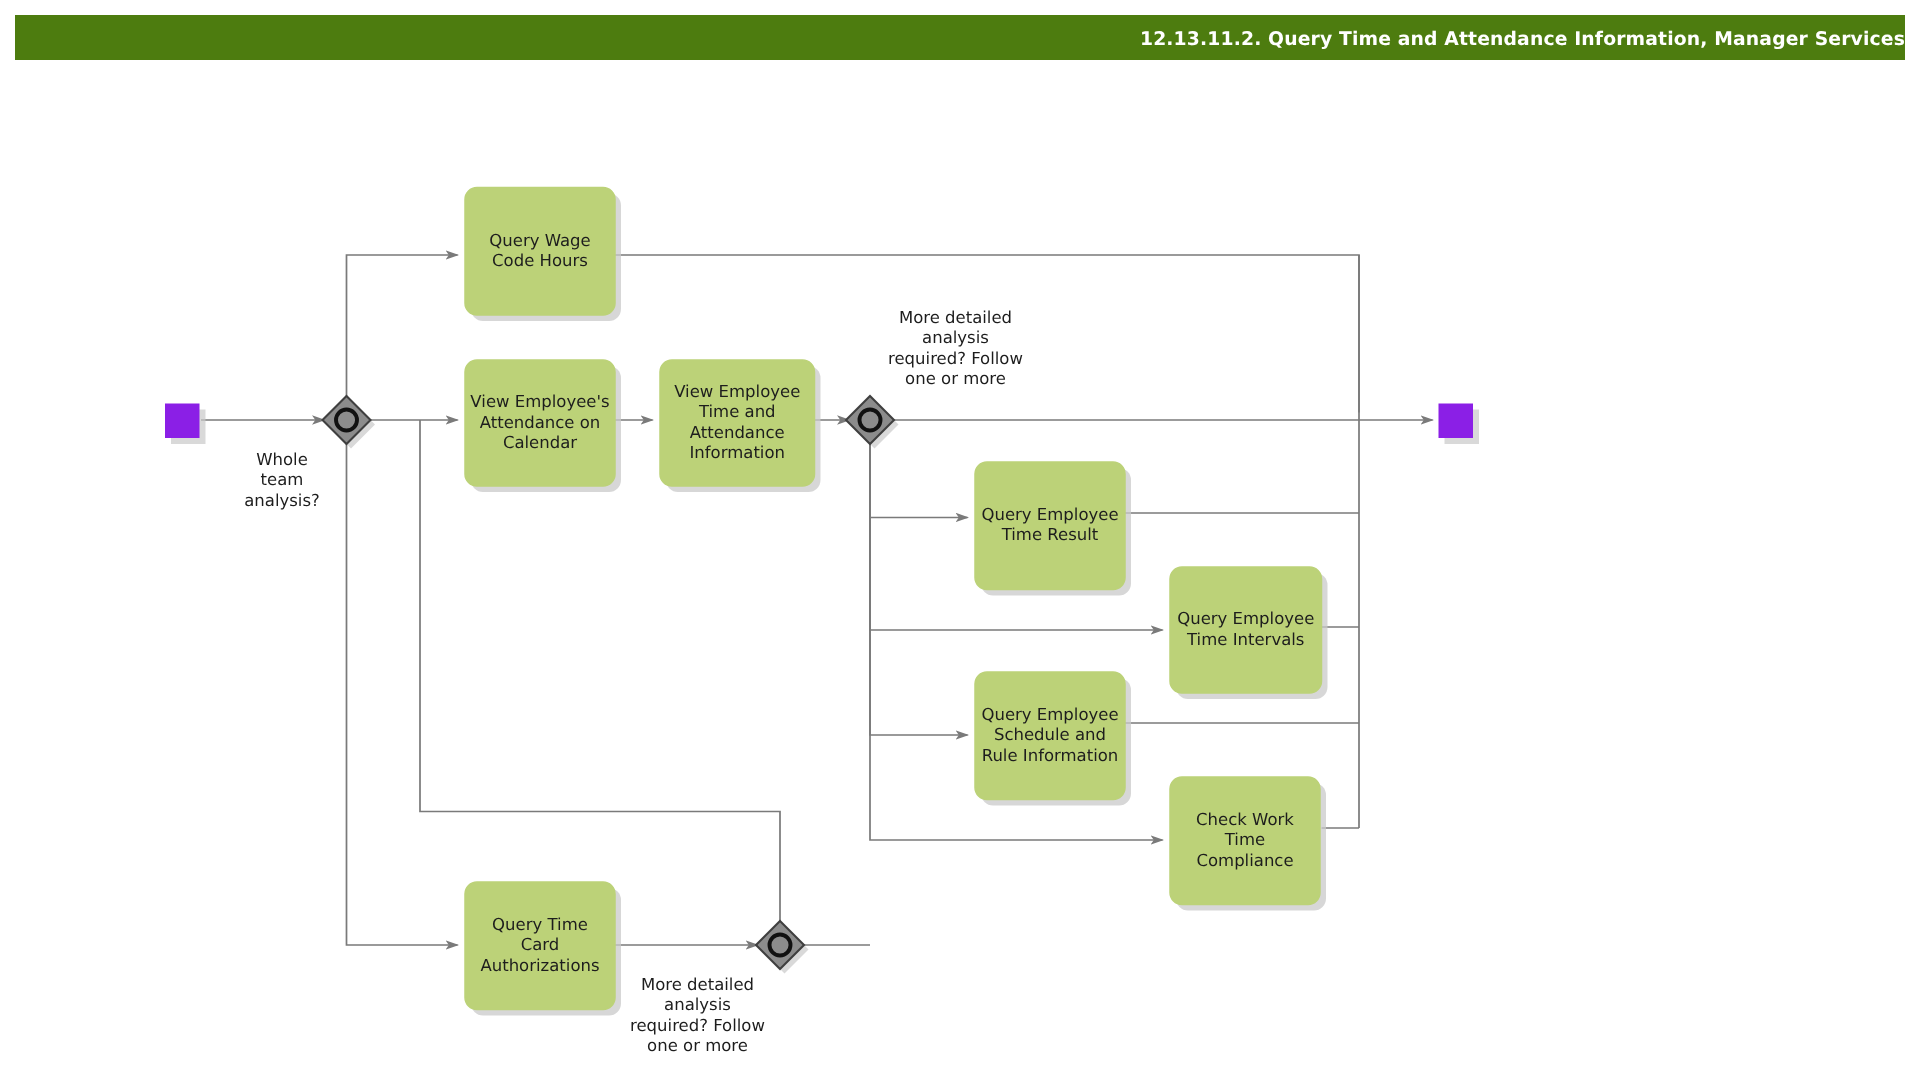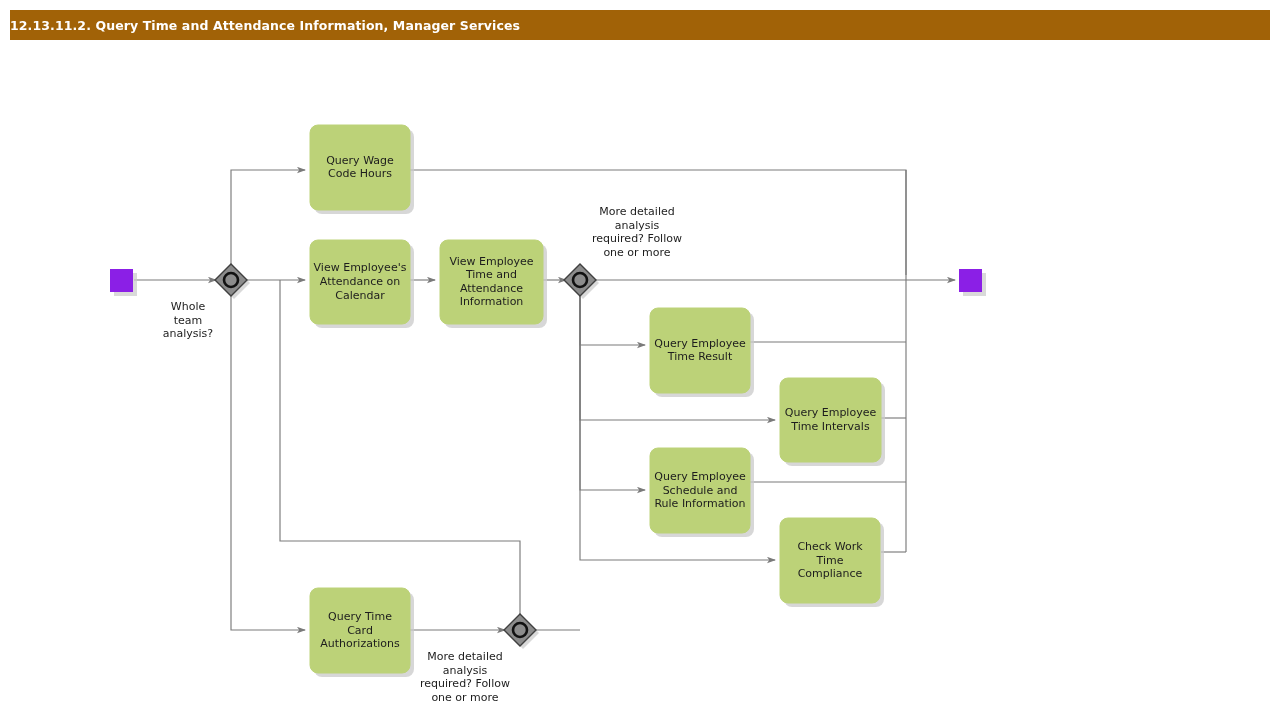--- a/index.html
+++ b/index.html
@@ -15,24 +15,24 @@
     height: 714px;
     background: #ffffff;
     overflow: hidden;
   }
   .title-bar {
     position: absolute;
     left: 10px;
     top: 10px;
     width: 1260px;
     height: 30px;
-    background: #a16207;
+    background: #4d7c0f;
     display: flex;
     align-items: center;
-    justify-content: flex-start;
+    justify-content: flex-end;
     box-sizing: border-box;
   }
   .title-text {
     color: #ffffff;
     font-family: "DejaVu Sans", sans-serif;
     font-size: 12.5px;
     font-weight: bold;
     letter-spacing: 0.1px;
     white-space: nowrap;
   }

